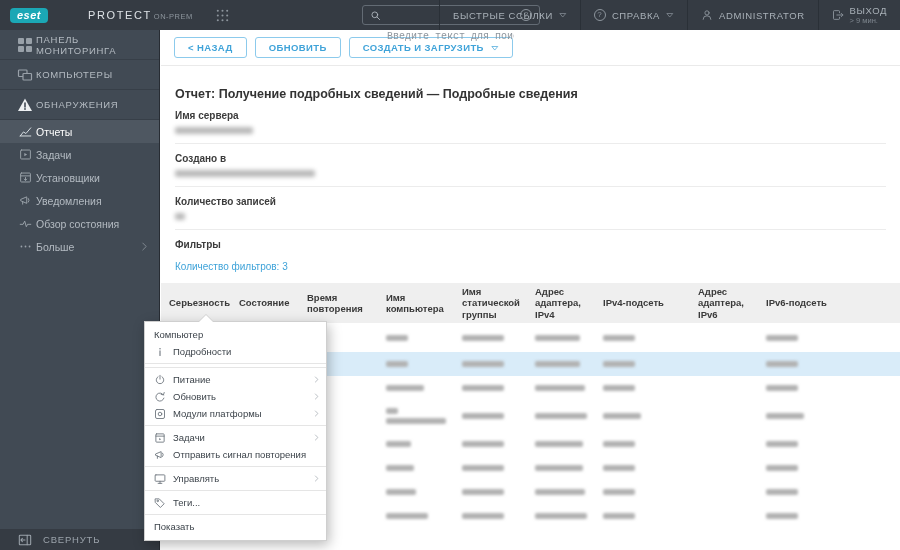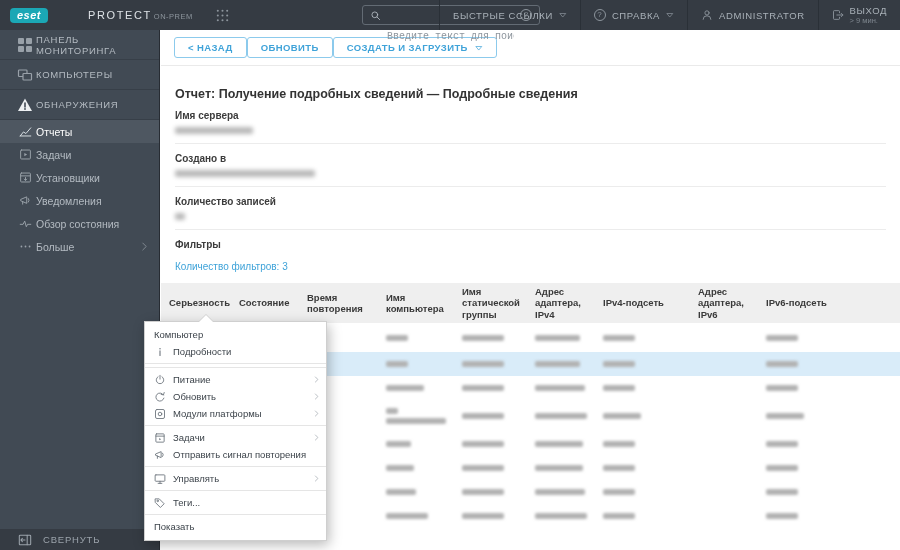--- a/index.html
+++ b/index.html
@@ -36,21 +36,21 @@
   .snav .sic { position:absolute; left:17px; width:16px; height:16px; color:#99a1a9; }
   .snav.secondary .sic { left:19px; width:13px; height:13px; top:5px; }
   .snav.detections .sic { color:#eef1f3; }
   .snav.selected .sic { color:#d9dfe4; }
   .snav .chev { position:absolute; right:9px; width:11px; height:11px; color:#8d959d; }
   .collapse { position:absolute; bottom:0; left:0; right:0; height:21px; background:#353b43; display:flex; align-items:center; gap:11px; padding-left:18px; color:#9ba3ab; font-size:9.5px; letter-spacing:.8px; cursor:pointer; }
   .collapse .sic { width:14px; height:14px; }
 
   
   .main { position:absolute; left:161px; top:30px; right:0; bottom:0; background:#fff; }
-  .toolbar { height:36px; display:flex; align-items:center; padding-left:13px; border-bottom:1px solid #eaeaea; }
+  .toolbar { height:36px; display:flex; align-items:center; gap:8px; padding-left:13px; border-bottom:1px solid #eaeaea; }
   .btn { border:1px solid #8ccaec; color:#3fa3d9; background:#fff; border-radius:3px; font-size:9.5px; font-weight:bold; letter-spacing:.4px; padding:4px 13px; display:flex; align-items:center; gap:7px; cursor:pointer; font-family:inherit; }
   .btn .caret { color:#3fa3d9; }
   .inner { padding:0 14px; }
   h1 { font-size:12.5px; color:#333; margin:21px 0 9px; }
   .field { border-bottom:1px solid #ececec; padding-bottom:9px; margin-bottom:9px; }
   .flabel { font-size:10px; font-weight:bold; color:#3c3c3c; margin-bottom:6px; }
   .blur { height:7px; background:#b9b9b9; border-radius:2px; filter:blur(2px); }
   .filters { margin-bottom:4px; }
   .flink { display:inline-block; margin-top:3px; color:#3fa3d9; font-size:10px; text-decoration:none; cursor:pointer; }
 

